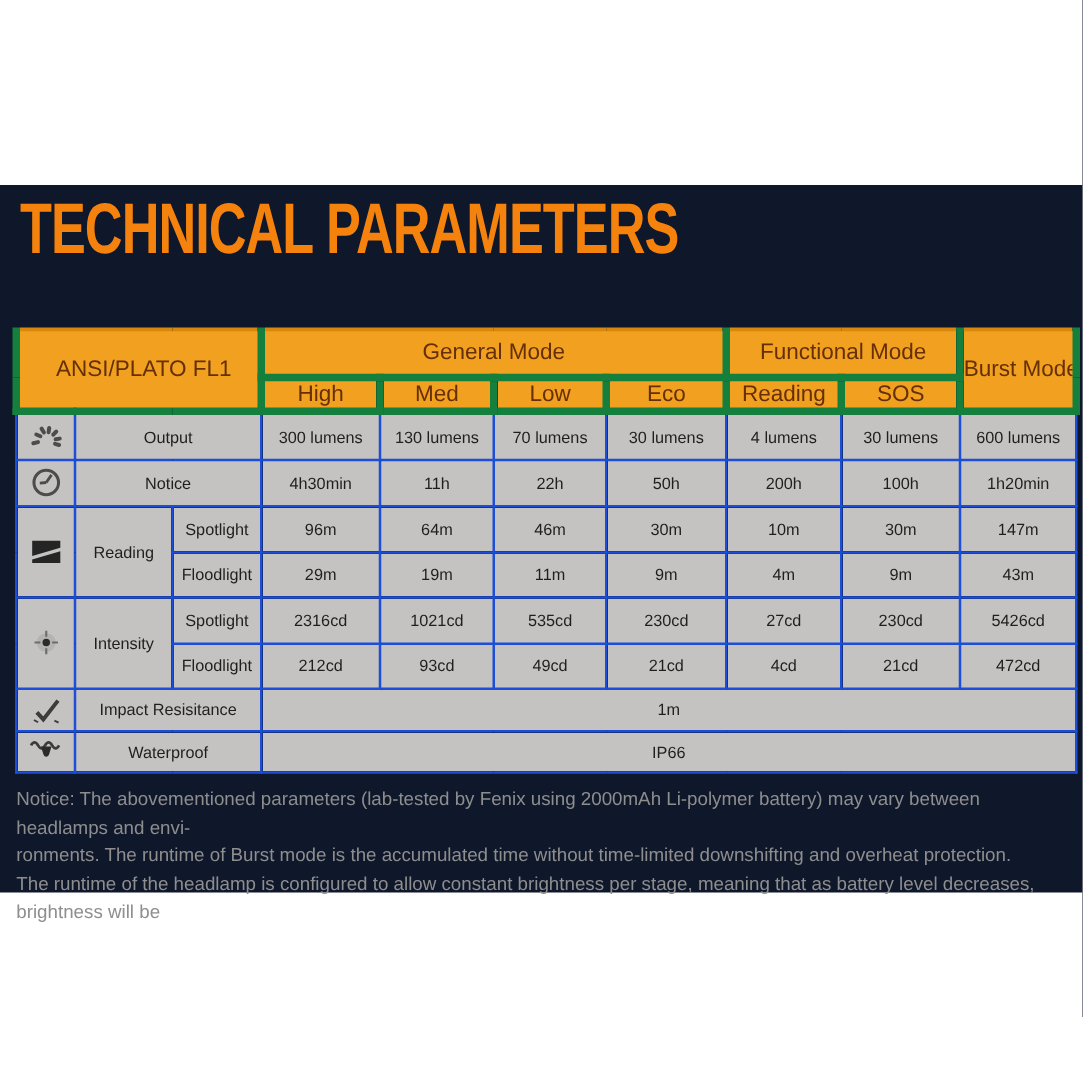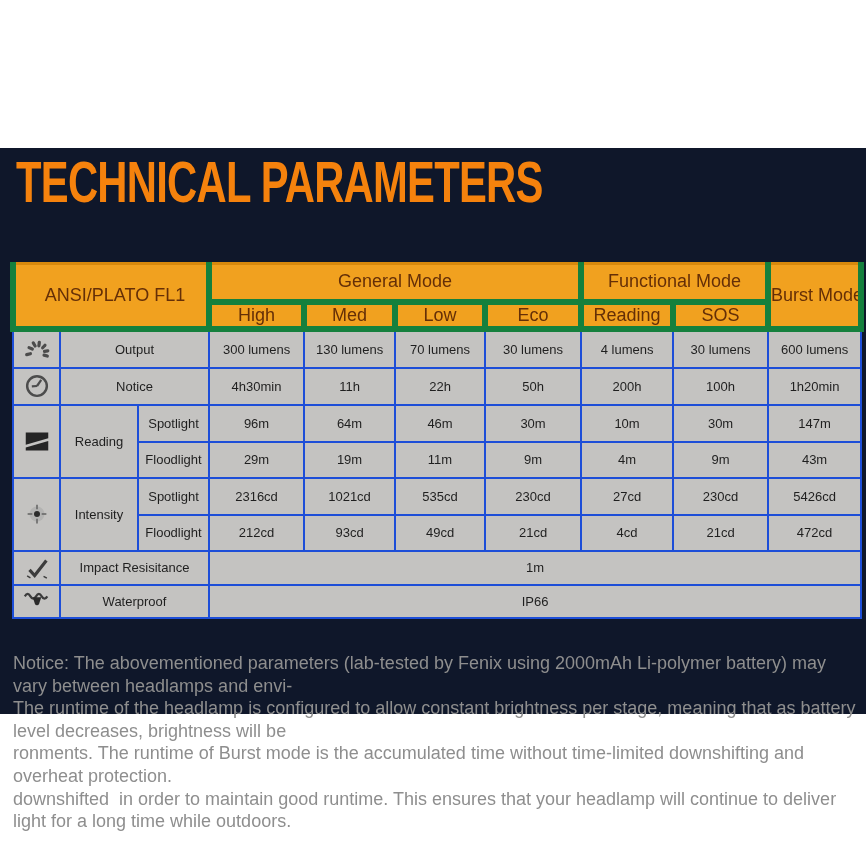--- a/index.html
+++ b/index.html
@@ -38,22 +38,22 @@
   
   .tbl tbody td{
     background:#c4c3c1;color:#1f1f1f;font-size:13px;
     border:2px solid #1d4ed8;
   }
   td.lbl{font-size:17px;}
   td.sublbl{font-size:16px;}
   td.iconcell{padding:0;}
   .icn{display:block;margin:0 auto;}
   .notice{
-    position:absolute;left:13px;top:504px;width:845px;
-    color:#8e8e8e;font-size:18px;line-height:22.6px;
+    position:absolute;left:13px;top:481px;width:845px;
+    color:#8e8e8e;font-size:15px;line-height:22.6px;
   }
   .notice div{white-space:pre-wrap;}
 </style>
 </head>
 <body>
 
 <div class="panel">
 
   <h1 class="title">TECHNICAL PARAMETERS</h1>
 
@@ -206,18 +206,17 @@
           </svg>
         </td>
         <td class="lbl" colspan="2">Waterproof</td>
         <td colspan="7">IP66</td>
       </tr>
     </tbody>
   </table>
 
   <div class="notice">
     <div>Notice: The abovementioned parameters (lab-tested by Fenix using 2000mAh Li-polymer battery) may vary between headlamps and envi-</div>
+    <div>ronments. The runtime of Burst mode is the accumulated time without time-limited downshifting and overheat protection.</div>
     <div>The runtime of the headlamp is configured to allow constant brightness per stage, meaning that as battery level decreases, brightness will be</div>
-    <div>ronments. The runtime of Burst mode is the accumulated time without time-limited downshifting and overheat protection.</div>
-    <div>downshifted  in order to maintain good runtime. This ensures that your headlamp will continue to deliver light for a long time while outdoors.</div>
   </div>
 
 </div>
 
 </body></html>

